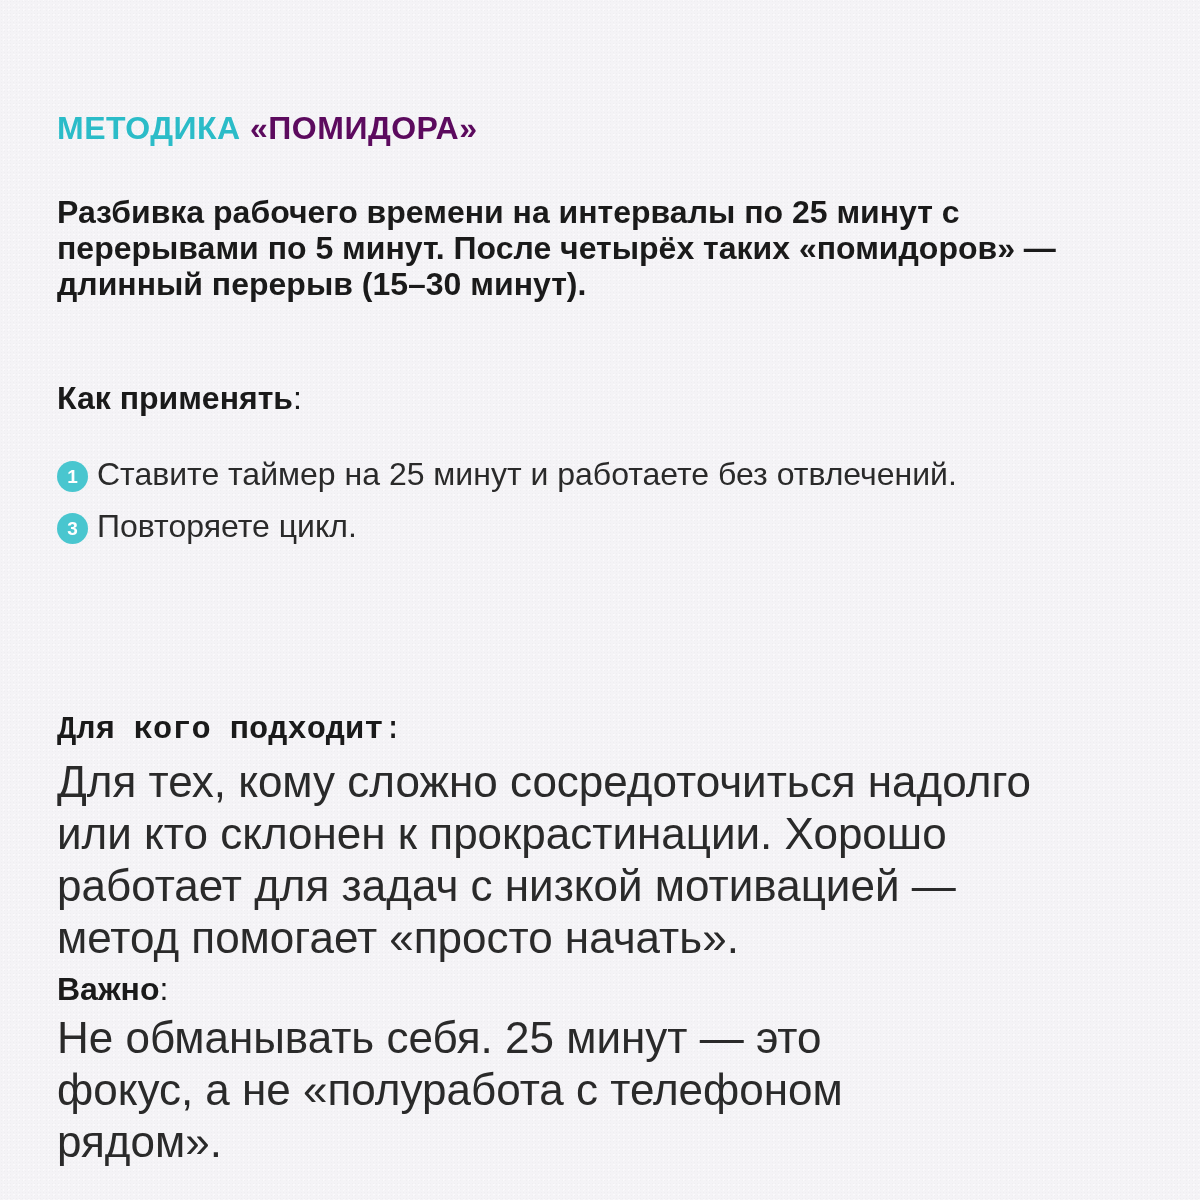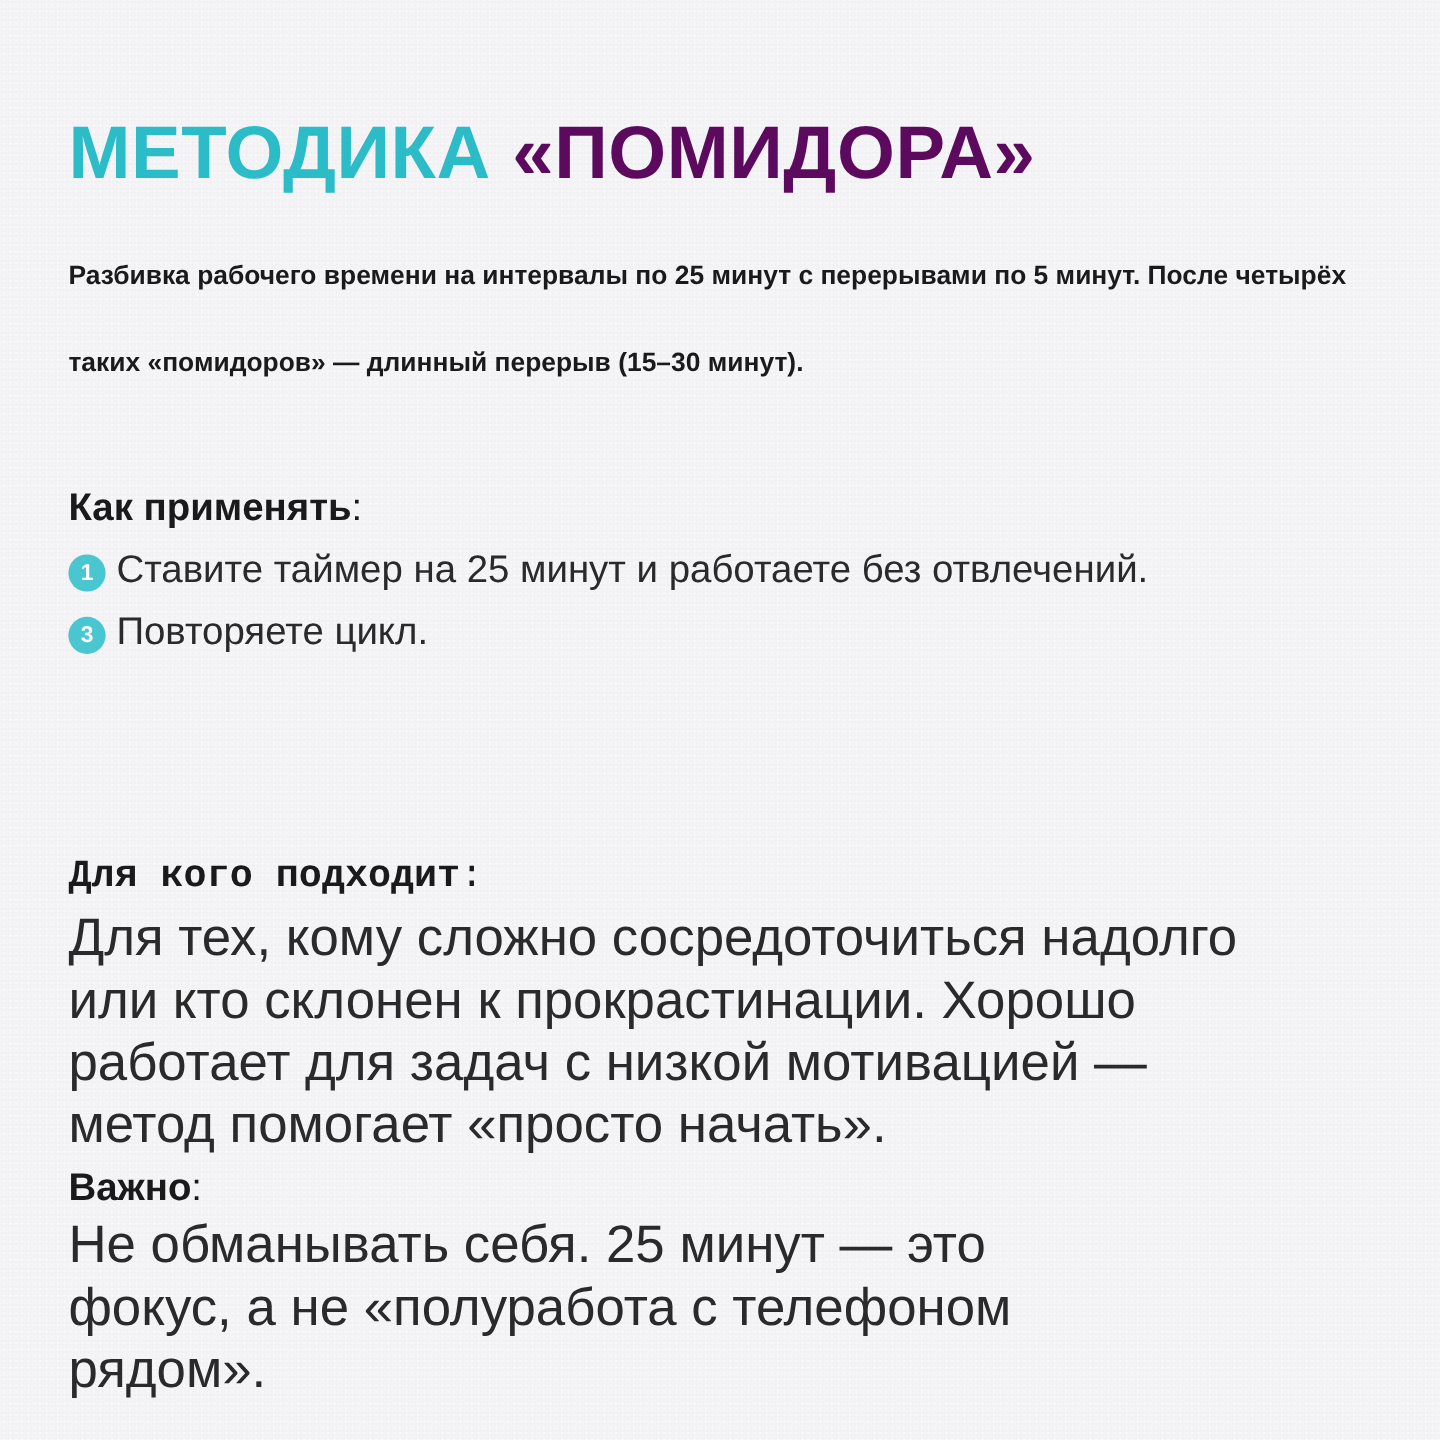--- a/index.html
+++ b/index.html
@@ -24,37 +24,37 @@
       position: absolute;
       left: 57px;
       top: 0;
       width: 1100px;
     }
     .title {
       position: absolute;
       top: 96px;
       left: 0;
       margin: 0;
-      font-size: 62px;
+      font-size: 32px;
       font-weight: 700;
       letter-spacing: 0.5px;
       white-space: nowrap;
       line-height: 64px;
     }
     .title .t1 { color: #2bbcc8; }
     .title .t2 { color: #5c0a5e; }
     .intro {
       position: absolute;
       top: 194px;
       left: 0;
       width: 1090px;
       margin: 0;
-      font-size: 22px;
+      font-size: 32px;
       font-weight: 700;
-      line-height: 72px;
+      line-height: 36px;
       color: #1a1a1a;
     }
     .section-heading {
       position: absolute;
       left: 0;
       margin: 0;
       font-size: 32px;
       line-height: 52px;
       font-weight: 700;
       color: #1a1a1a;
@@ -106,21 +106,21 @@
 
 <div class="page">
 
   <h1 class="title">
     <span class="t1">МЕТОДИКА</span>
     <span class="t2">«ПОМИДОРА»</span>
   </h1>
 
   <p class="intro">Разбивка рабочего времени на интервалы по 25 минут с перерывами по 5 минут. После четырёх таких «помидоров» — длинный перерыв (15–30 минут).</p>
 
-  <h2 class="section-heading" style="top:396px;"><span>Как применять</span><span class="colon">:</span></h2>
+  <h2 class="section-heading" style="top:372px;"><span>Как применять</span><span class="colon">:</span></h2>
 
   <ol class="steps">
     <li class="step">
       <span class="badge">1</span><span>Ставите таймер на 25 минут и работаете без отвлечений.</span>
     </li>
     <li class="step">
       <span class="badge">3</span><span>Повторяете цикл.</span>
     </li>
   </ol>
 

